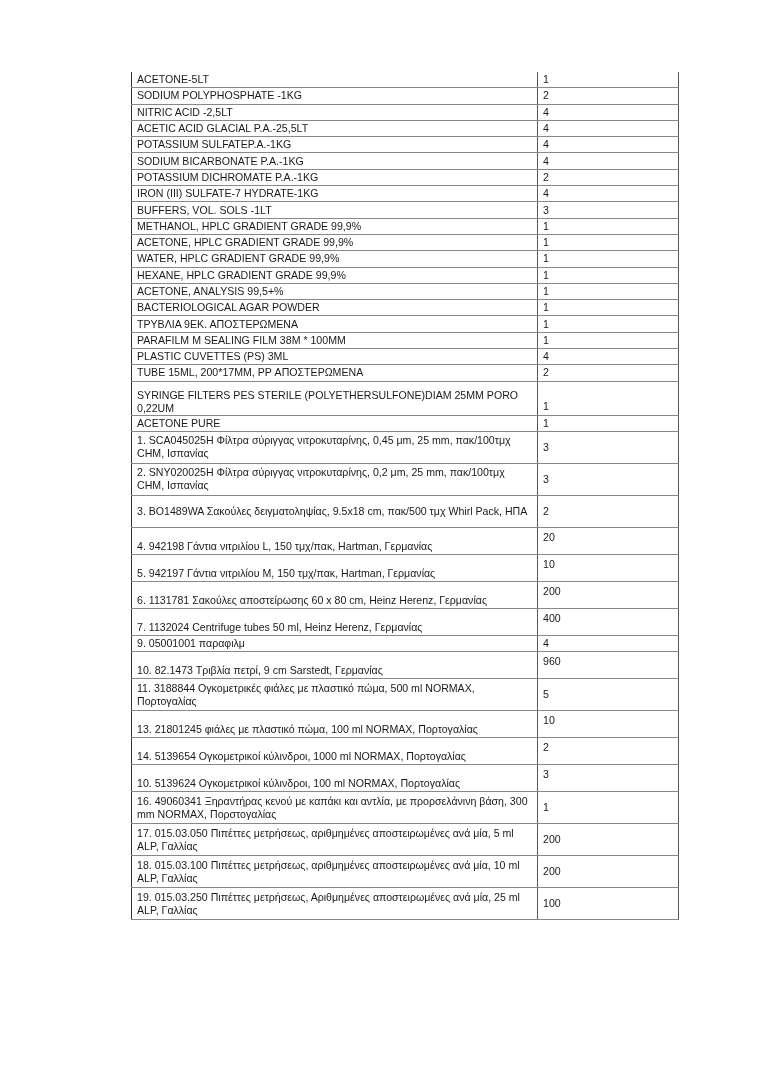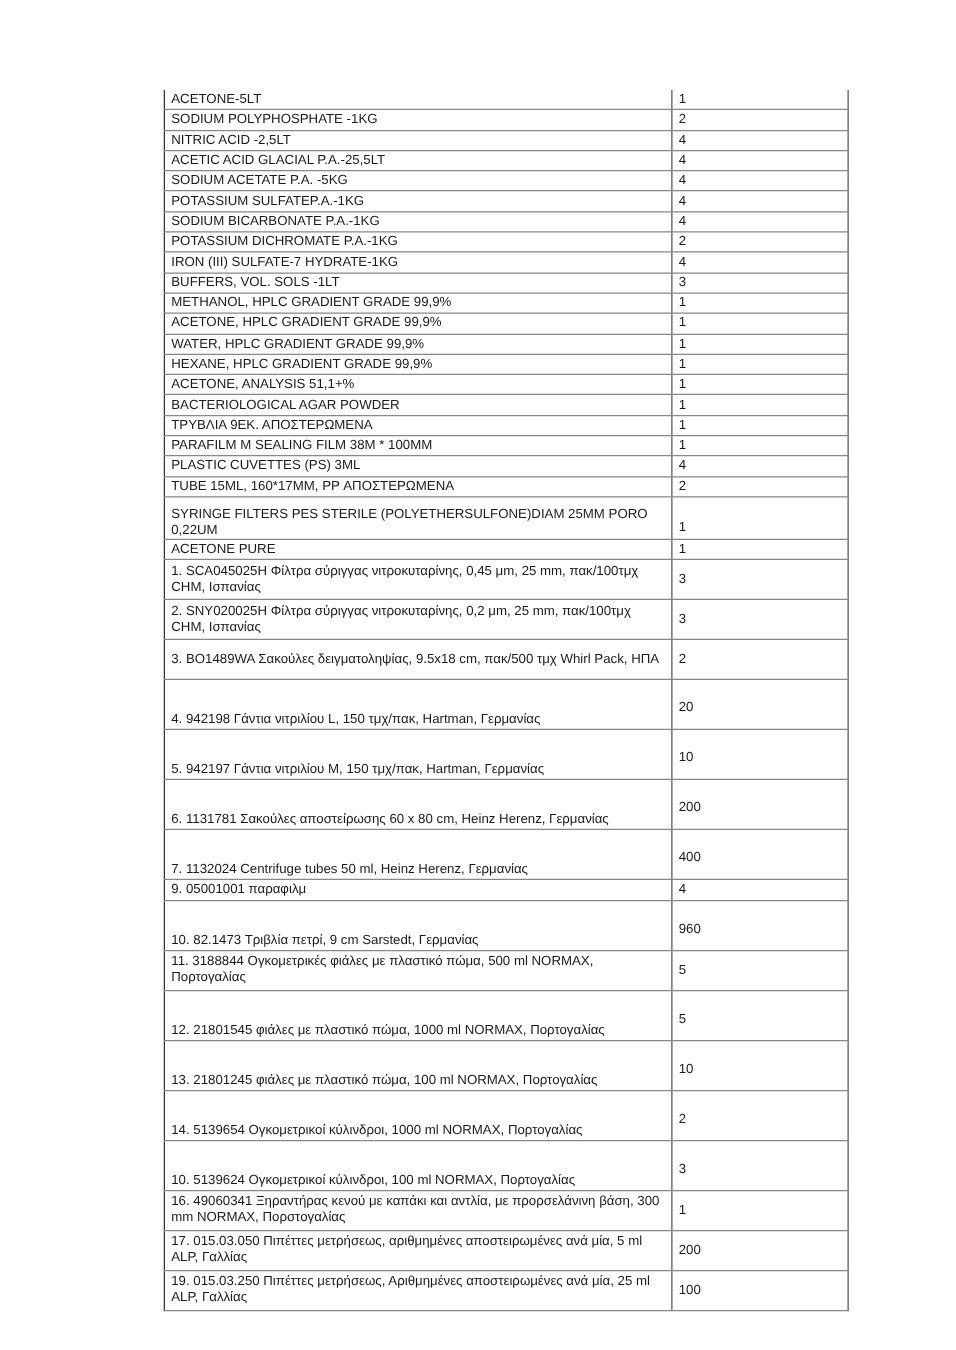--- a/index.html
+++ b/index.html
@@ -20,21 +20,21 @@
     }
     table.items tr:first-child td { border-top: none; }
     td.desc { vertical-align: bottom; padding-bottom: 1px; }
     td.qty { vertical-align: middle; }
     tr.h1 td { height: 15.3px; }
     tr.h1 td.desc { vertical-align: middle; padding-bottom: 0; }
     tr.h2 td { height: 31px; margin-top: 23px; }
     tr.h2b td.qty { vertical-align: bottom; padding-bottom: 2px; }
     tr.h2m td.desc { vertical-align: middle; }
     tr.h3 td { height: 23px; }
-    tr.h3 td.qty { vertical-align: top; padding-top: 16px; }
+    tr.h3 td.qty { vertical-align: top; padding-top: 3px; }
     tr.h3 td.desc { vertical-align: bottom; padding-bottom: 1px; }
   </style>
 </head>
 <body>
 
 <div class="page">
   <table class="items">
     <colgroup>
         <col class="c-desc">
         <col class="c-qty">
@@ -47,24 +47,20 @@
         <tr class="h1">
           <td class="desc">SODIUM POLYPHOSPHATE -1KG</td>
           <td class="qty">2</td>
         </tr>
         <tr class="h1">
           <td class="desc">NITRIC ACID -2,5LT</td>
           <td class="qty">4</td>
         </tr>
         <tr class="h1">
           <td class="desc">ACETIC ACID GLACIAL P.A.-25,5LT</td>
-          <td class="qty">4</td>
-        </tr>
-        <tr class="h1">
-          <td class="desc">SODIUM ACETATE P.A. -5KG</td>
           <td class="qty">4</td>
         </tr>
         <tr class="h1">
           <td class="desc">POTASSIUM SULFATEP.A.-1KG</td>
           <td class="qty">4</td>
         </tr>
         <tr class="h1">
           <td class="desc">SODIUM BICARBONATE P.A.-1KG</td>
           <td class="qty">4</td>
         </tr>
@@ -90,41 +86,41 @@
         </tr>
         <tr class="h1">
           <td class="desc">WATER, HPLC GRADIENT GRADE 99,9%</td>
           <td class="qty">1</td>
         </tr>
         <tr class="h1">
           <td class="desc">HEXANE, HPLC GRADIENT GRADE 99,9%</td>
           <td class="qty">1</td>
         </tr>
         <tr class="h1">
-          <td class="desc">ACETONE, ANALYSIS 51,1+%</td>
+          <td class="desc">ACETONE, ANALYSIS 99,5+%</td>
           <td class="qty">1</td>
         </tr>
         <tr class="h1">
           <td class="desc">BACTERIOLOGICAL AGAR POWDER</td>
           <td class="qty">1</td>
         </tr>
         <tr class="h1">
           <td class="desc">ΤΡΥΒΛΙΑ 9ΕΚ. ΑΠΟΣΤΕΡΩΜΕΝΑ</td>
           <td class="qty">1</td>
         </tr>
         <tr class="h1">
           <td class="desc">PARAFILM M SEALING FILM 38M * 100MM</td>
           <td class="qty">1</td>
         </tr>
         <tr class="h1">
           <td class="desc">PLASTIC CUVETTES (PS) 3ML</td>
           <td class="qty">4</td>
         </tr>
         <tr class="h1">
-          <td class="desc">TUBE 15ML, 160*17MM, PP ΑΠΟΣΤΕΡΩΜΕΝΑ</td>
+          <td class="desc">TUBE 15ML, 200*17MM, PP ΑΠΟΣΤΕΡΩΜΕΝΑ</td>
           <td class="qty">2</td>
         </tr>
         <tr class="h2 h2b">
           <td class="desc">SYRINGE FILTERS PES STERILE (POLYETHERSULFONE)DIAM 25MM PORO 0,22UM</td>
           <td class="qty">1</td>
         </tr>
         <tr class="h1">
           <td class="desc">ACETONE PURE</td>
           <td class="qty">1</td>
         </tr>
@@ -162,42 +158,42 @@
         </tr>
         <tr class="h3">
           <td class="desc">10. 82.1473 Τριβλία πετρί, 9 cm  Sarstedt, Γερμανίας</td>
           <td class="qty">960</td>
         </tr>
         <tr class="h2 h2m">
           <td class="desc">11. 3188844  Ογκομετρικές φιάλες με πλαστικό πώμα, 500 ml NORMAX, Πορτογαλίας</td>
           <td class="qty">5</td>
         </tr>
         <tr class="h3">
-          <td class="desc">12. 21801545  φιάλες με πλαστικό πώμα, 1000 ml NORMAX, Πορτογαλίας</td>
-          <td class="qty">5</td>
-        </tr>
-        <tr class="h3">
           <td class="desc">13. 21801245  φιάλες με πλαστικό πώμα, 100 ml NORMAX, Πορτογαλίας</td>
           <td class="qty">10</td>
         </tr>
         <tr class="h3">
           <td class="desc">14. 5139654  Ογκομετρικοί κύλινδροι, 1000 ml NORMAX, Πορτογαλίας</td>
           <td class="qty">2</td>
         </tr>
         <tr class="h3">
           <td class="desc">10. 5139624 Ογκομετρικοί κύλινδροι, 100 ml  NORMAX, Πορτογαλίας</td>
           <td class="qty">3</td>
         </tr>
         <tr class="h2 h2m">
           <td class="desc">16. 49060341  Ξηραντήρας κενού με καπάκι και αντλία,  με προρσελάνινη βάση, 300 mm NORMAX, Πορστογαλίας</td>
           <td class="qty">1</td>
         </tr>
         <tr class="h2 h2m">
           <td class="desc">17. 015.03.050  Πιπέττες μετρήσεως, αριθμημένες αποστειρωμένες ανά μία, 5 ml ALP, Γαλλίας</td>
           <td class="qty">200</td>
         </tr>
         <tr class="h2 h2m">
+          <td class="desc">18. 015.03.100  Πιπέττες μετρήσεως, αριθμημένες αποστειρωμένες ανά μία, 10 ml ALP, Γαλλίας</td>
+          <td class="qty">200</td>
+        </tr>
+        <tr class="h2 h2m">
           <td class="desc">19. 015.03.250  Πιπέττες μετρήσεως,  Αριθμημένες αποστειρωμένες ανά μία, 25 ml  ALP, Γαλλίας</td>
           <td class="qty">100</td>
         </tr>
       </tbody>
   </table>
 </div>
 
 </body></html>

